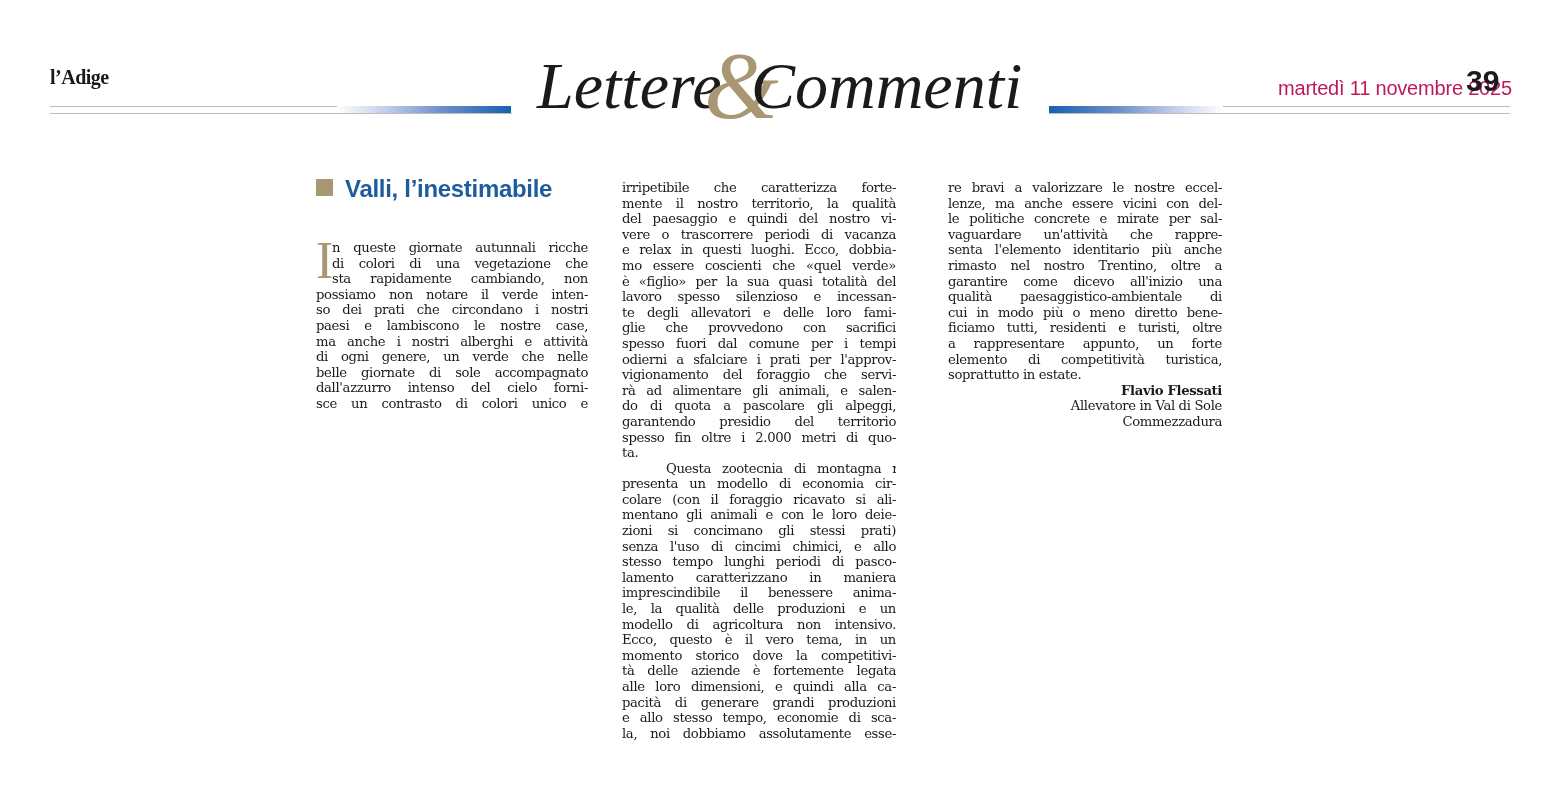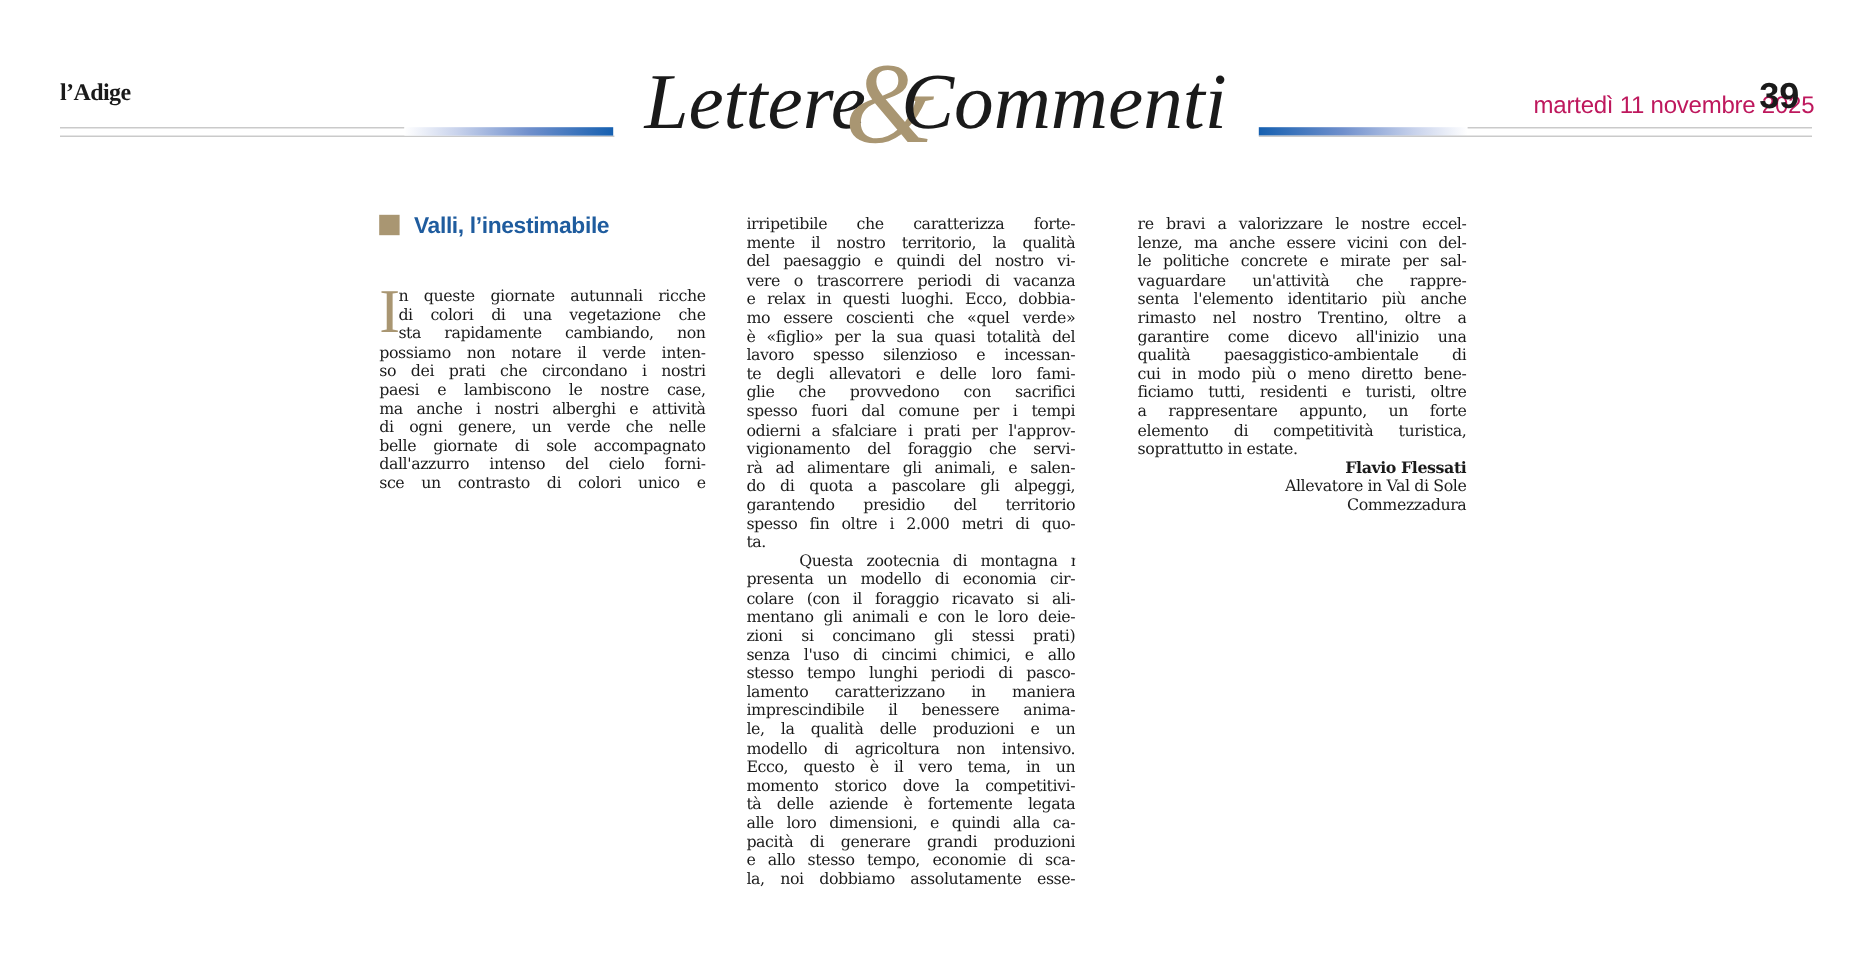--- a/index.html
+++ b/index.html
@@ -15,21 +15,21 @@
   .section-title .word1 { position: absolute; left: 0; top: 0; text-align: center; }
   .section-title .amp { position: absolute; left: 167px; top: -10px; font-size: 96px; line-height: 100px; color: #a99672; font-style: italic; }
   .section-title .word2 { position: absolute; left: 214px; top: 0; }
 
   .date { position: absolute; left: 1278px; top: 77px; font-family: "Liberation Sans", sans-serif; font-size: 20px; color: #be185d; letter-spacing: -0.2px; }
   .page-num { position: absolute; left: 1466px; top: 64px; font-family: "Liberation Sans", sans-serif; font-weight: bold; font-size: 30px; color: #1a1a1a; }
 
   
   .headline-wrap { position: absolute; left: 316px; top: 176px; }
   .bullet { position: absolute; left: 0; top: 3px; width: 17px; height: 17px; background: #a99672; }
-  .headline { position: absolute; left: 29px; top: 0; width: 260px; font-family: "Liberation Sans", sans-serif; font-weight: bold; font-size: 19px; line-height: 26px; color: #1f5c9e; letter-spacing: -0.3px; }
+  .headline { position: absolute; left: 29px; top: 0; width: 260px; font-family: "Liberation Sans", sans-serif; font-weight: bold; font-size: 24px; line-height: 26px; color: #1f5c9e; letter-spacing: -0.3px; }
   .headline div { white-space: nowrap; }
 
   .col { position: absolute; font-family: "DejaVu Serif", serif; font-size: 13.2px; line-height: 15.6px; color: #1a1a1a; }
   .col .ln { display: block; height: 15.6px; text-align: justify; text-align-last: justify; white-space: nowrap; overflow: hidden; letter-spacing: -0.35px; }
   .col .ln.last { text-align-last: left; }
   .col .ln.right { text-align: left; text-align-last: right; }
   .col .ln.indent { text-indent: 22px; }
   .col .ln.dropcap-ln { padding-left: 16px; }
   .col .ln > span { display: inline-block; width: 100%; }
 

